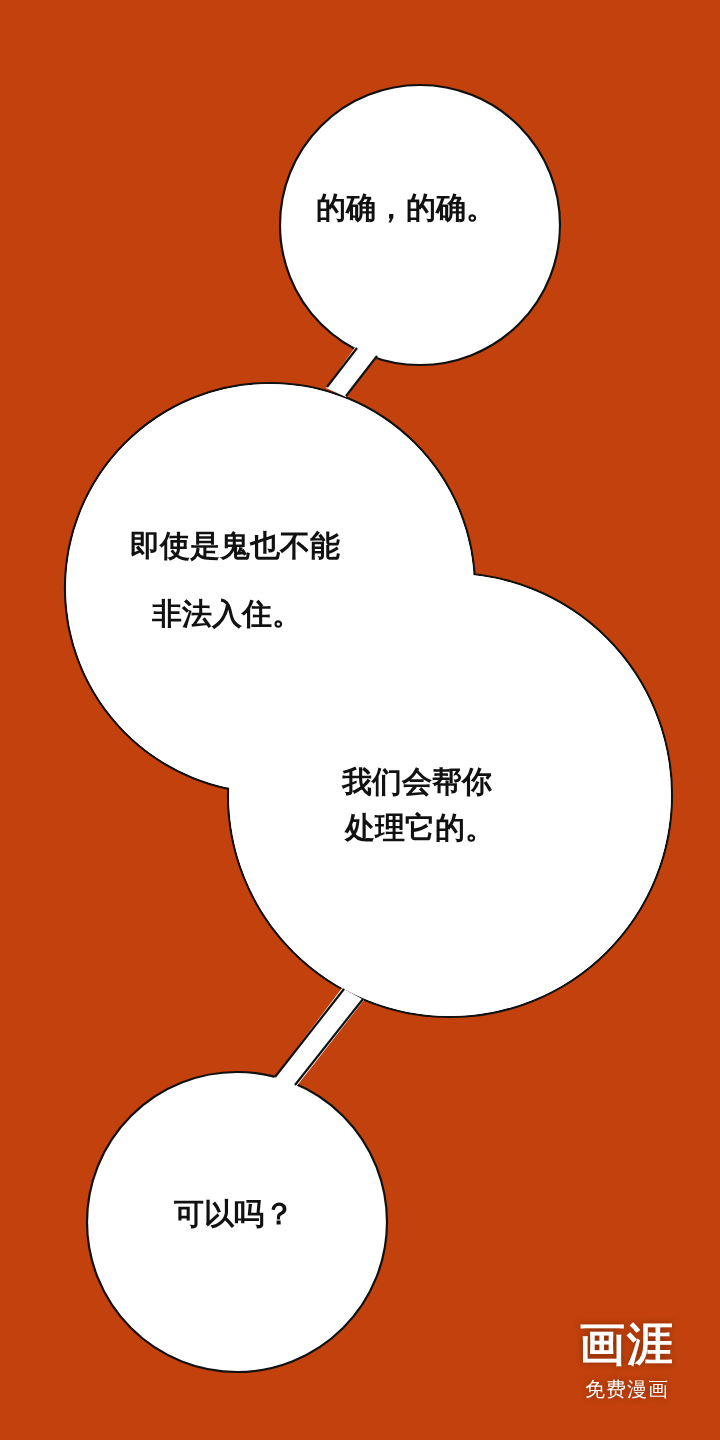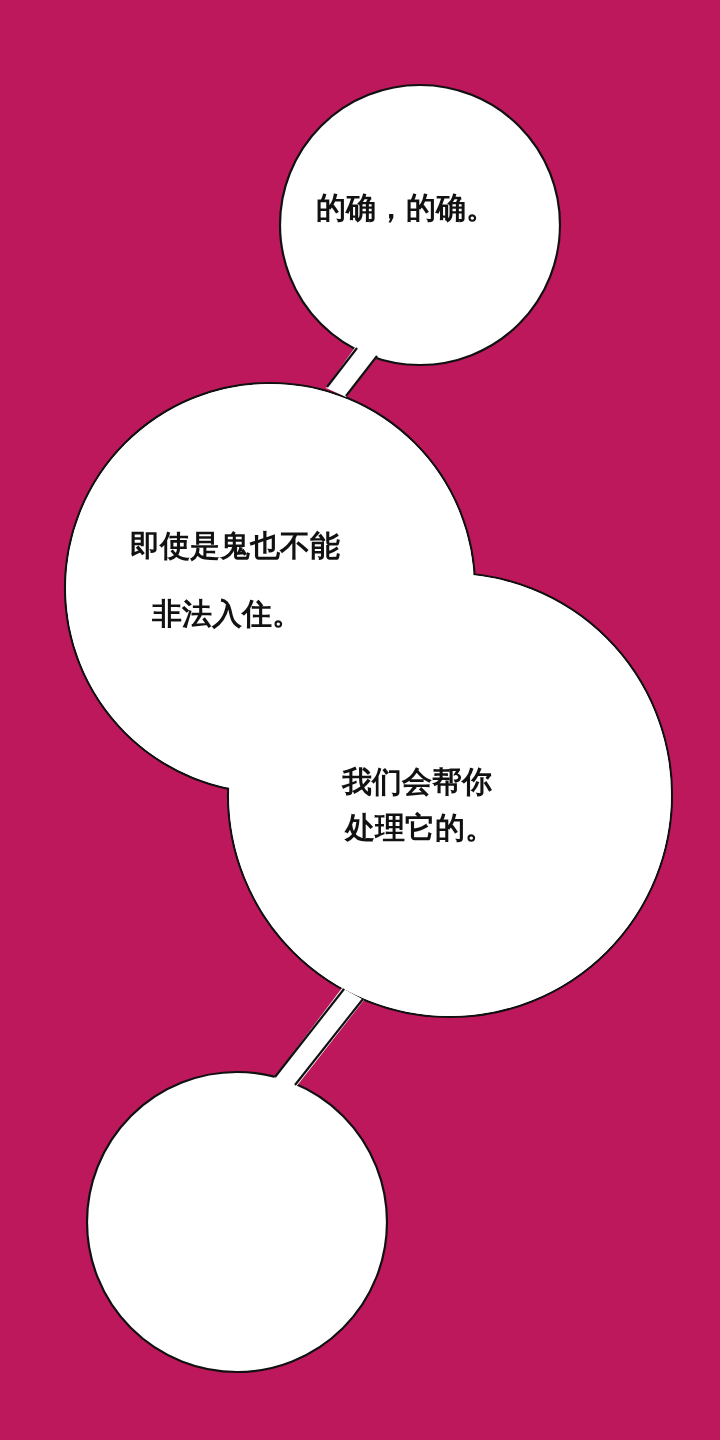--- a/index.html
+++ b/index.html
@@ -1,17 +1,17 @@
 <!DOCTYPE html>
 <html><head>
 <meta charset="utf-8">
 <style>
   html, body { margin: 0; padding: 0; background: #ffffff; }
   body { width: 720px; height: 1440px; position: relative; overflow: hidden; }
-  .panel { position: absolute; left: 0; top: 0; width: 720px; height: 1440px; background: #be185d; }
+  .panel { position: absolute; left: 0; top: 0; width: 720px; height: 1440px; background: #c2410c; }
   svg.bubbles { position: absolute; left: 0; top: 0; }
   .txt {
     position: absolute;
     font-family: "DejaVu Sans", sans-serif;
     font-weight: bold;
     color: #111111;
     font-size: 30px;
     line-height: 44px;
     white-space: nowrap;
   }
@@ -58,14 +58,19 @@
   </svg>
 
   <div class="txt" style="left:316px; top:186px;">的确，的确。</div>
 
   <div class="txt" style="left:110px; top:524px;margin-left:20px;">即使是鬼也不能</div>
   <div class="txt" style="left:152px; top:570px;margin-top:22px;">非法入住。</div>
 
   <div class="txt" style="left:345px; top:806px;">处理它的。</div>
   <div class="txt" style="left:342px; top:760px;">我们会帮你</div>
 
+  <div class="txt" style="left:174px; top:1192px;">可以吗？</div>
 
+  <div class="watermark">
+    <div class="wm-logo">画涯</div>
+    <div class="wm-sub">免费漫画</div>
+  </div>
 </div>
 
 </body></html>

